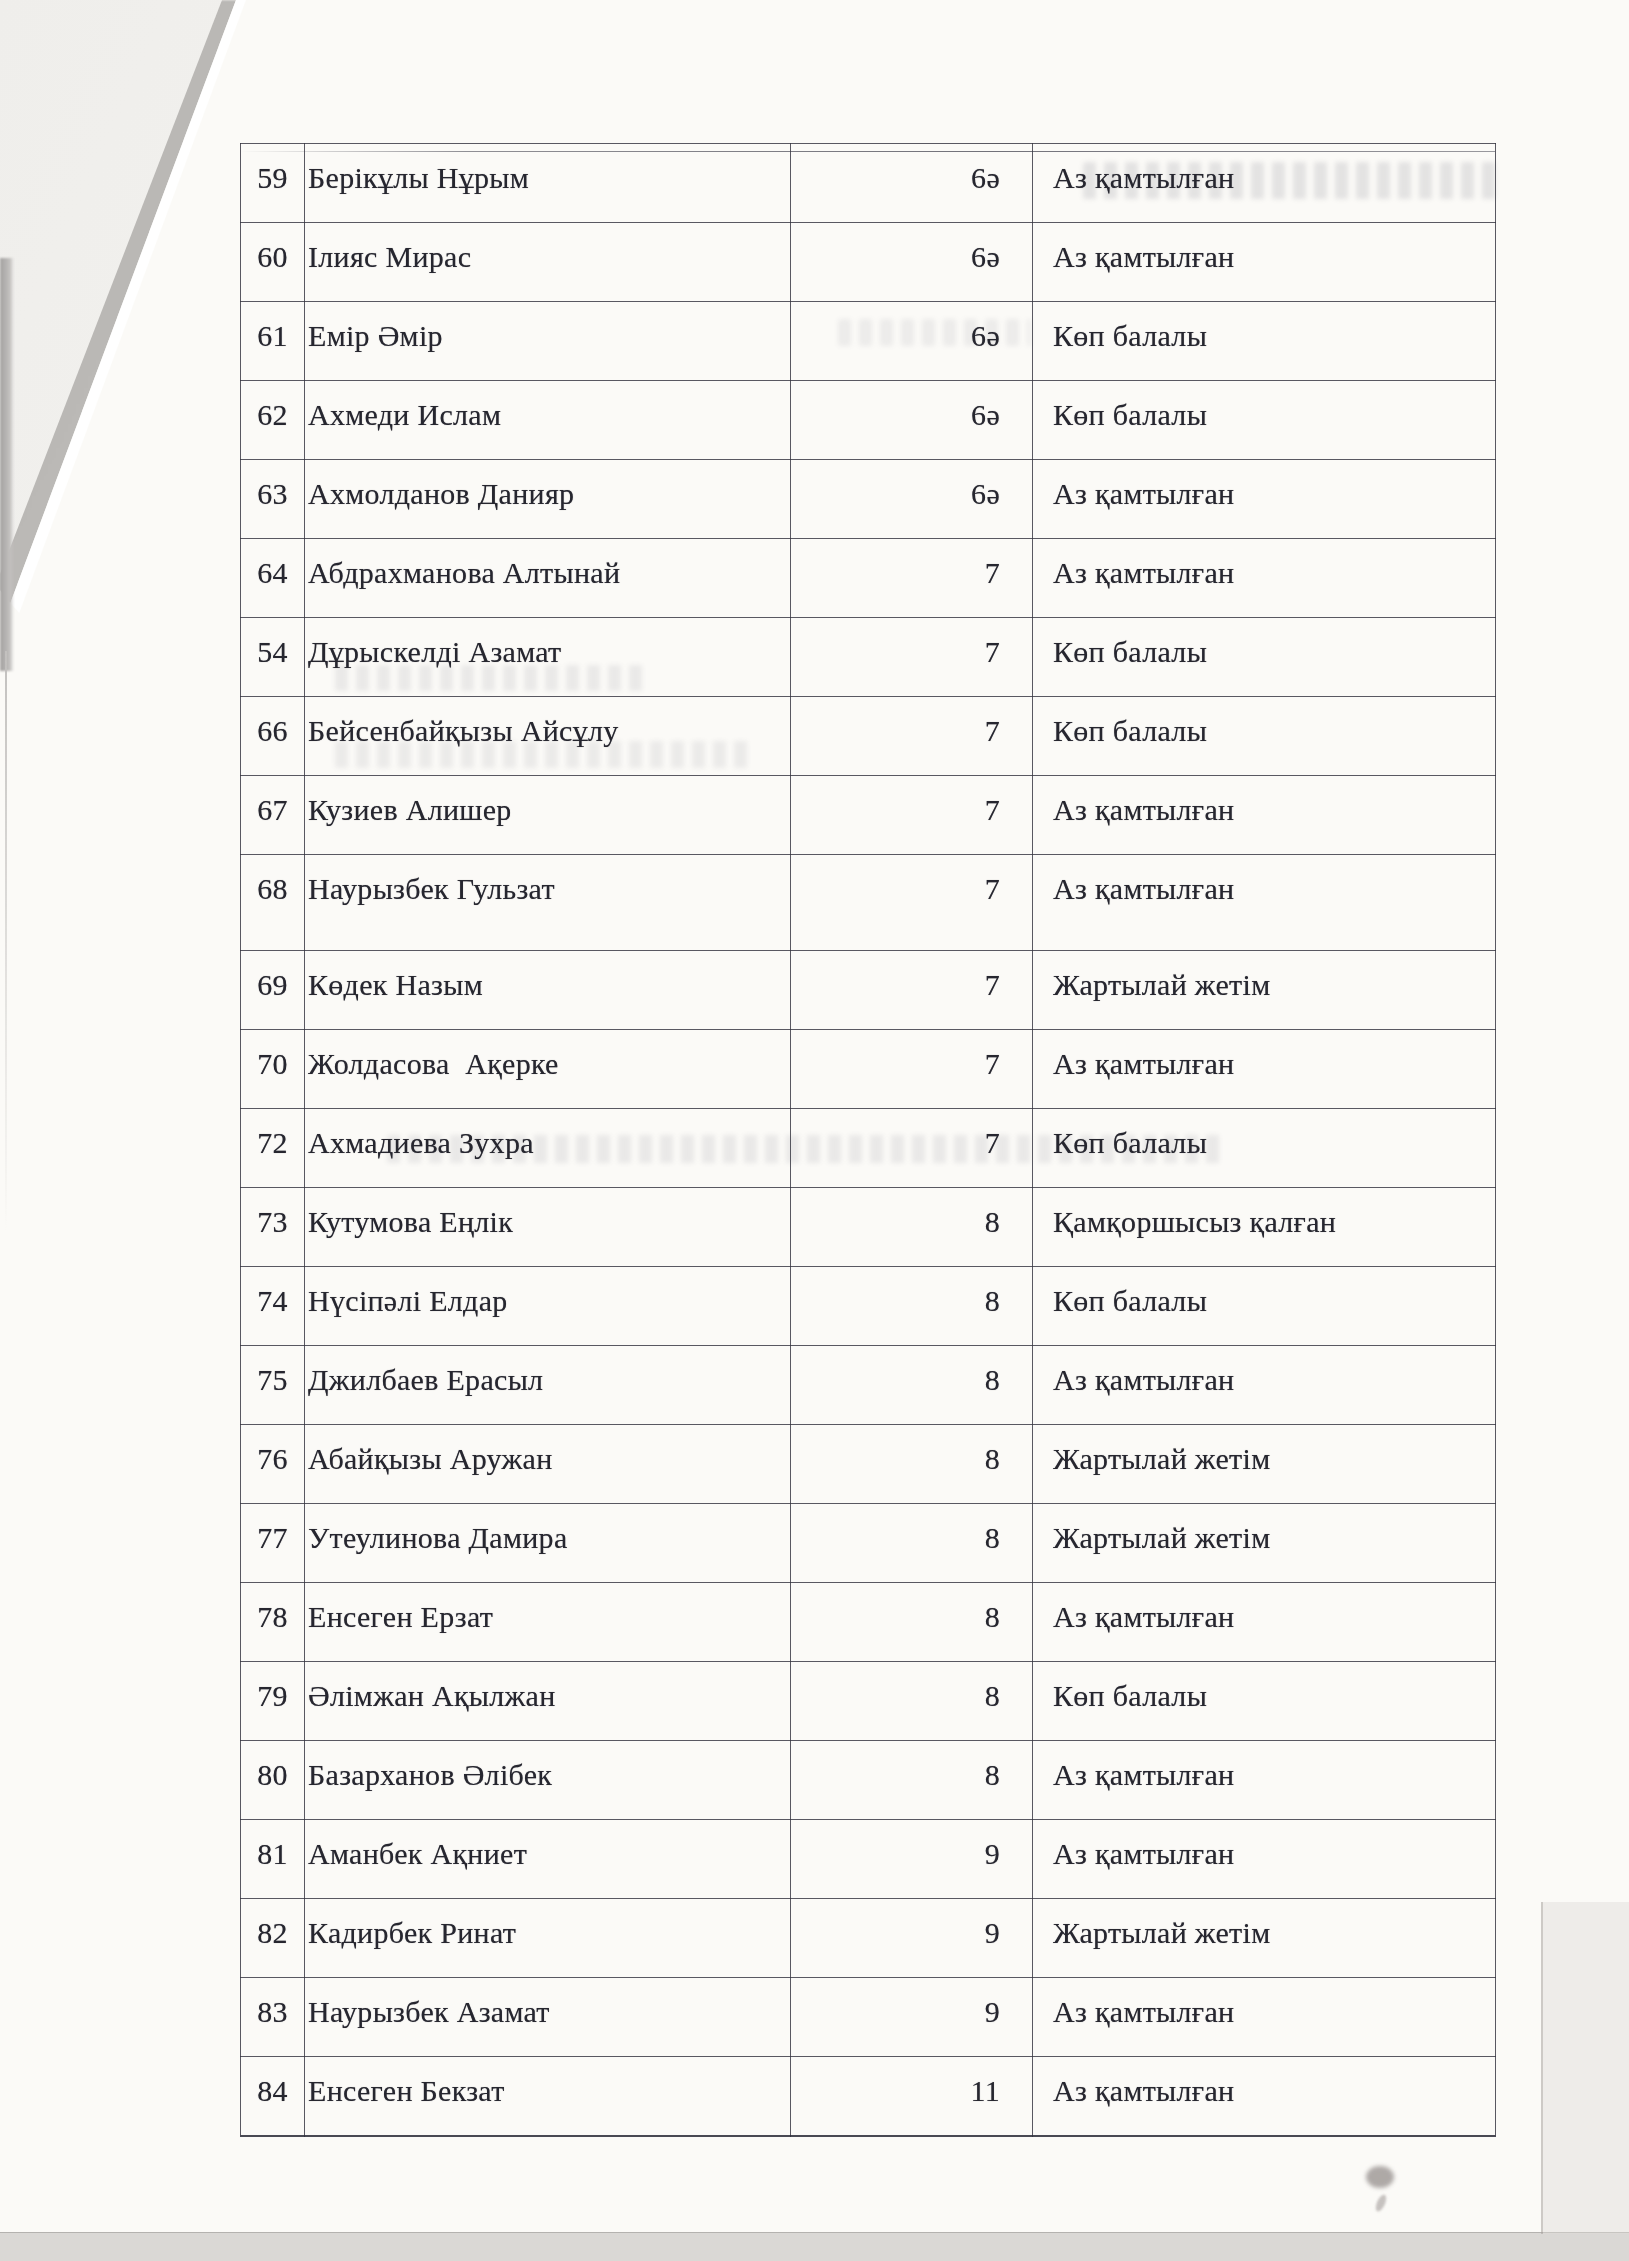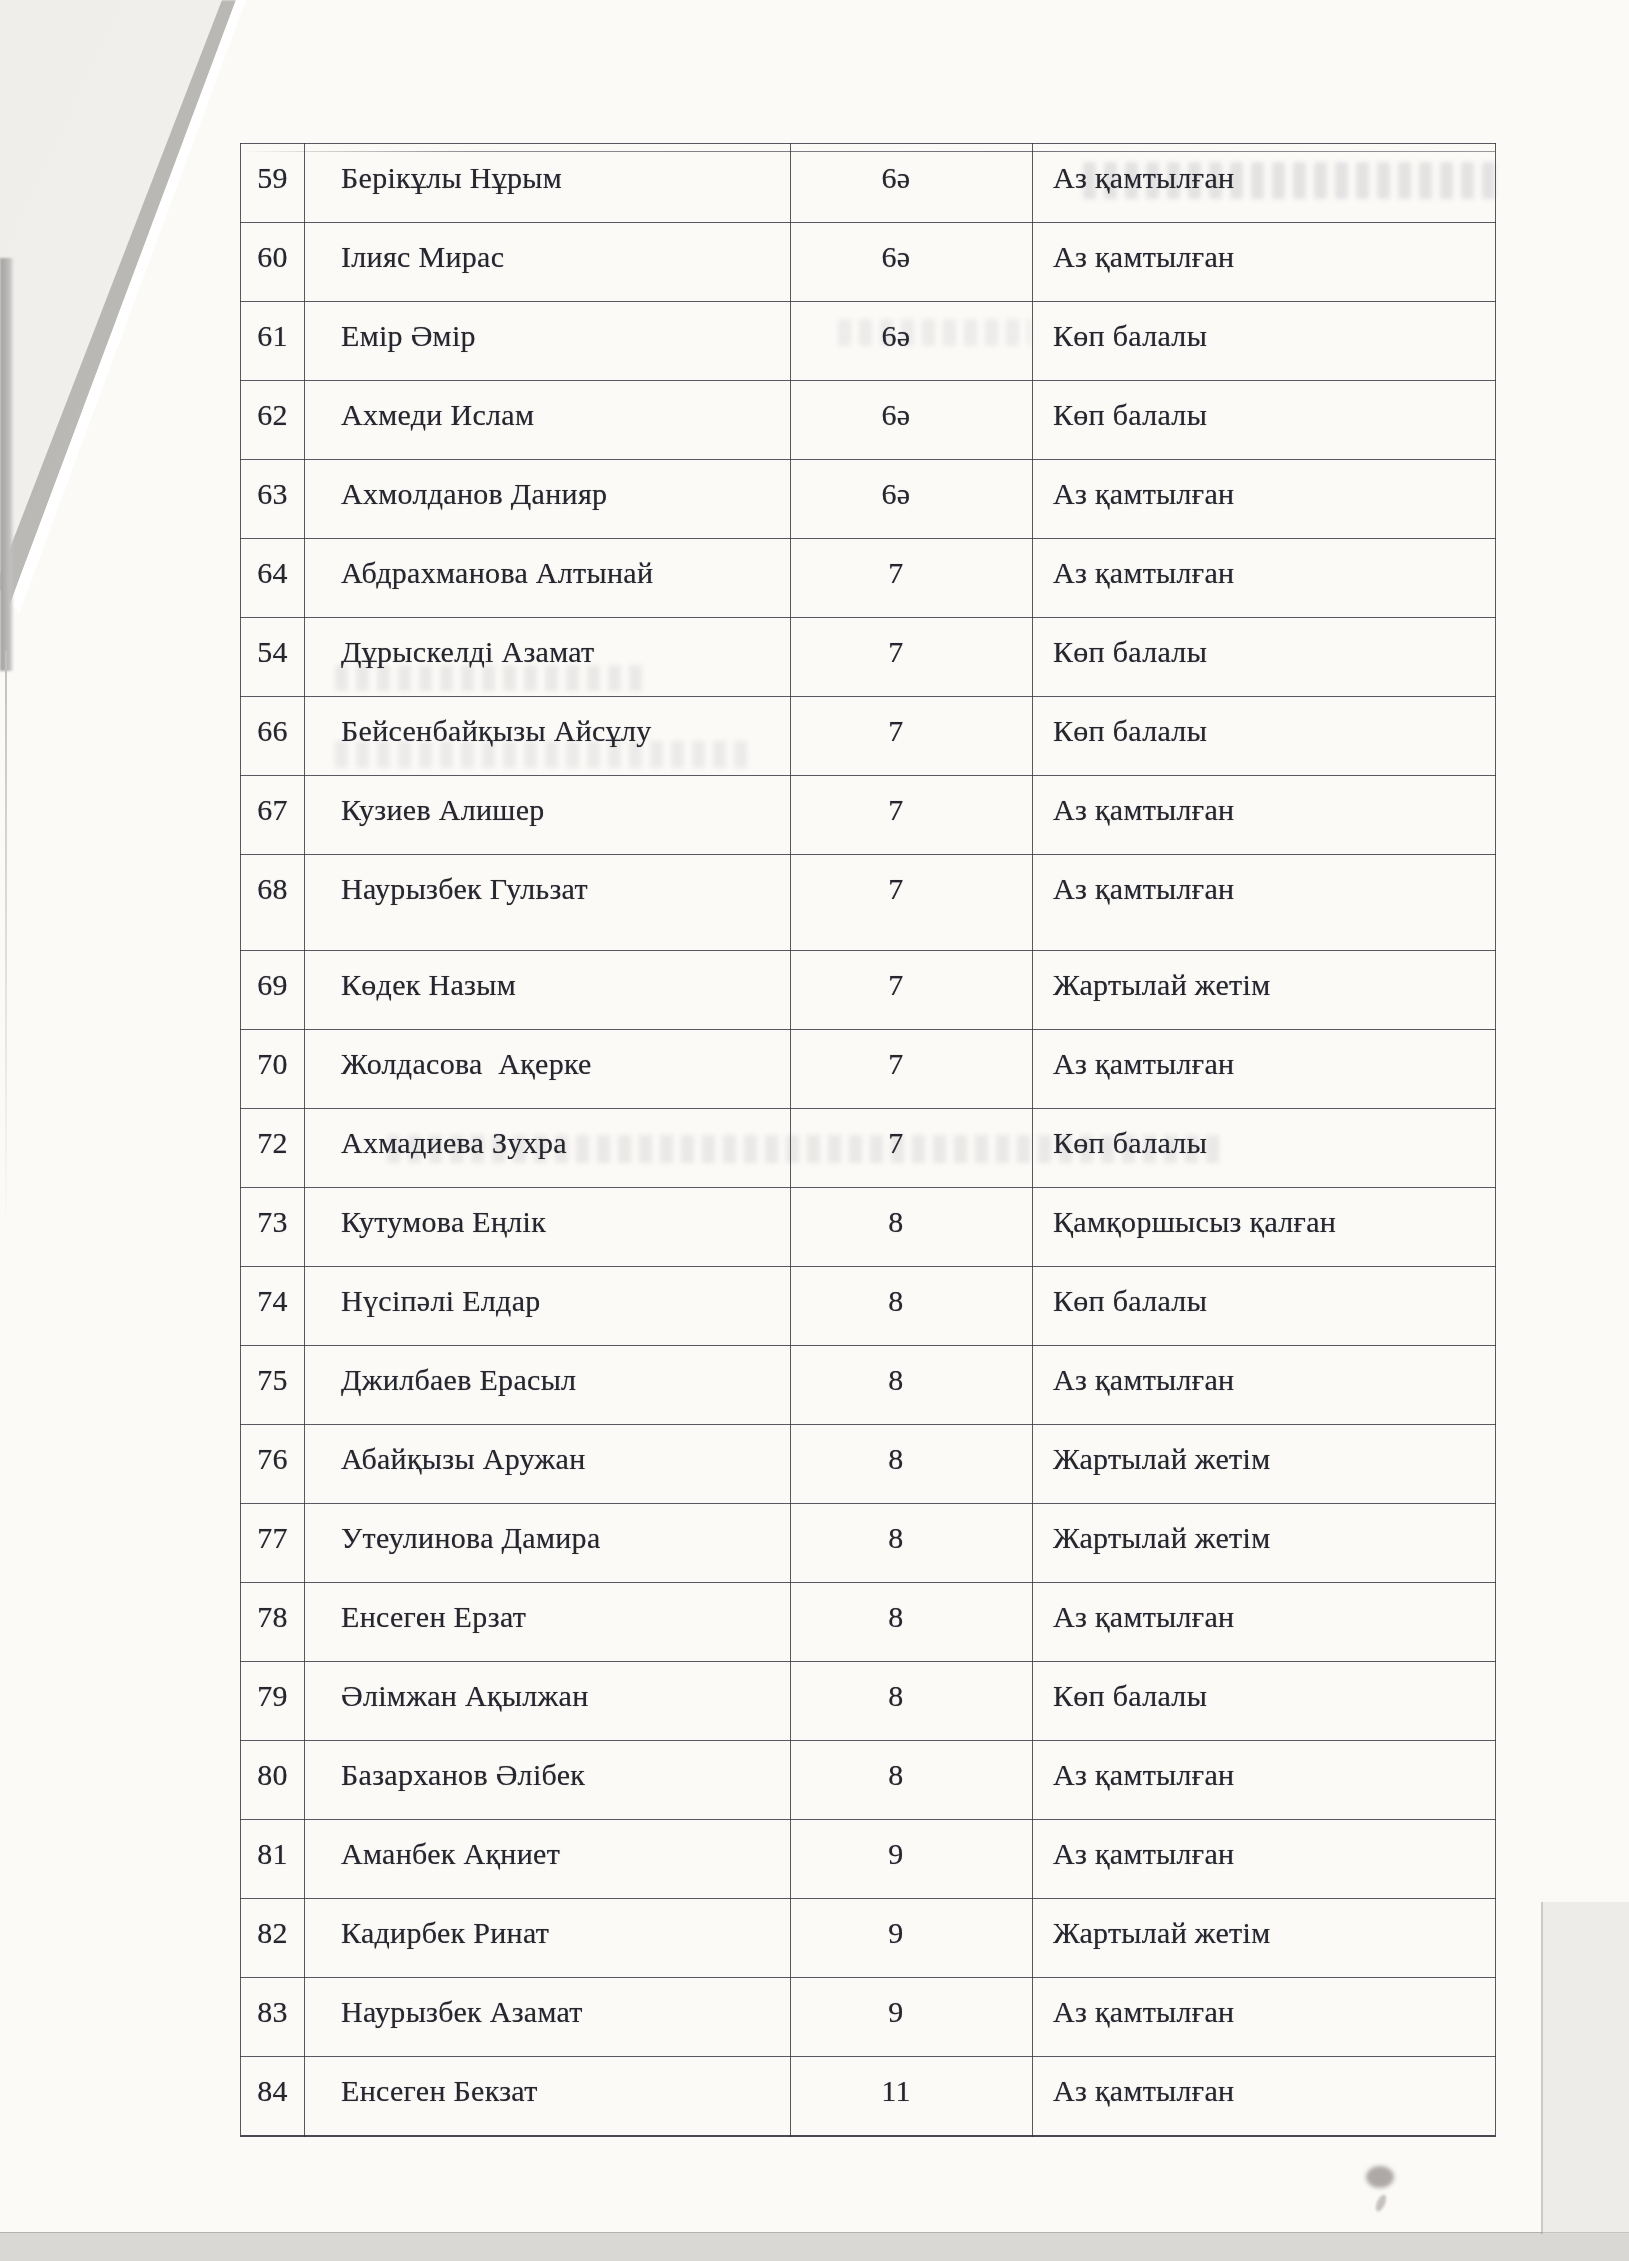--- a/index.html
+++ b/index.html
@@ -87,22 +87,22 @@
     border:1.3px solid rgba(52,52,64,.82);
     border-top-width:1.9px;border-bottom-width:1.9px;
     vertical-align:top;
     font-size:30px;line-height:1.12;
     color:#26262f;
     text-shadow:0 0 0.8px rgba(32,32,44,.55);
     letter-spacing:0.3px;
     padding-top:17px;
   }
   td.c-num{text-align:center;}
-  td.c-name{padding-left:36px;white-space:pre-wrap;}
-  td.c-grade{text-align:center;padding-right:32px;}
+  td.c-name{padding-left:3px;white-space:pre-wrap;}
+  td.c-grade{text-align:right;padding-right:32px;}
   td.c-cat{padding-left:20px;}
   .topline{
     position:absolute;left:0;top:7.7px;width:100%;height:1.3px;
     background:linear-gradient(90deg,rgba(55,55,68,0) 0,rgba(55,55,68,.55) 18%,rgba(55,55,68,.7) 60%,rgba(55,55,68,.5) 100%);
     z-index:6;
   }
 </style>
 </head>
 <body>
 

